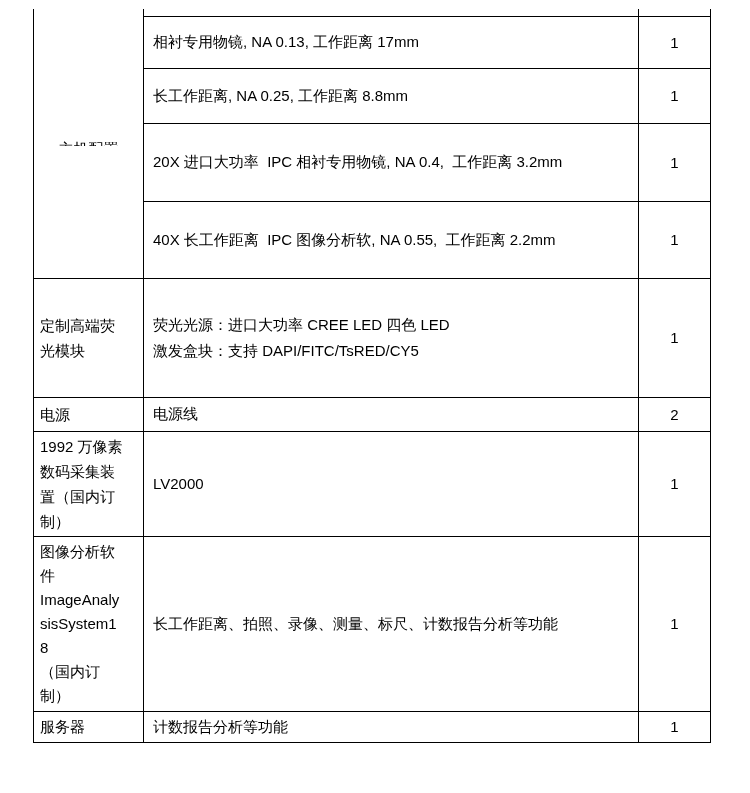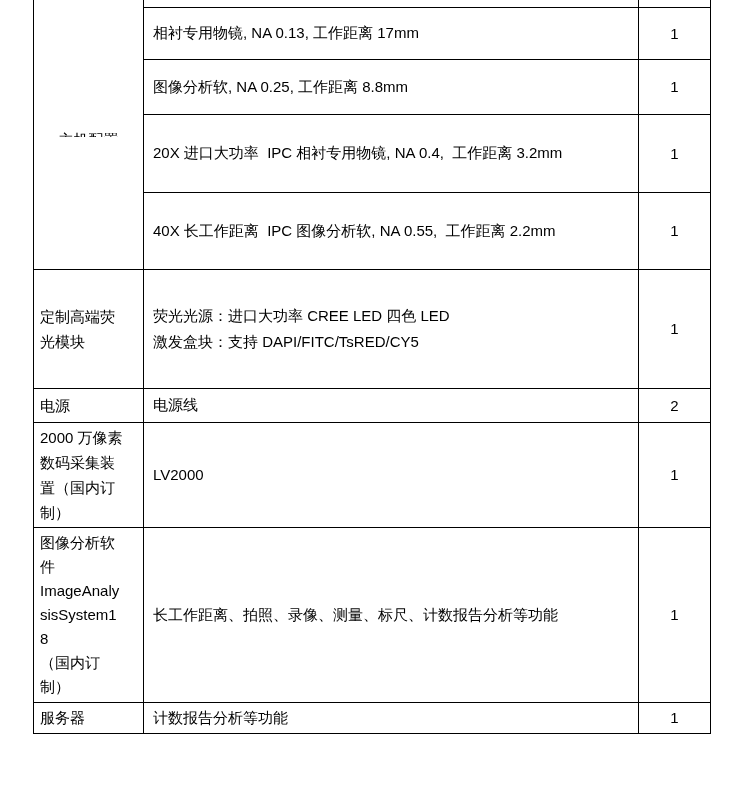--- a/index.html
+++ b/index.html
@@ -10,21 +10,21 @@
     color: #000000;
     overflow: hidden;
   }
   .page {
     position: relative;
     width: 750px; height: 793px;
     background: #ffffff;
   }
   table.spec {
     position: absolute;
-    left: 33px; top: 0;
+    left: 33px; top: 9px;
     border-collapse: collapse;
     table-layout: fixed;
     width: 677px;
   }
   table.spec td {
     border: 1px solid #000000;
     font-size: 15px;
     vertical-align: middle;
     overflow: hidden;
   }
@@ -88,21 +88,21 @@
         <td class="pad"></td>
         <td class="pad"></td>
       </tr>
 
       <tr style="height:52px">
         <td class="cell-desc">相衬专用物镜, NA 0.13, 工作距离 17mm</td>
         <td class="cell-qty">1</td>
       </tr>
 
       <tr style="height:55px">
-        <td class="cell-desc">图像分析软, NA 0.25, 工作距离 8.8mm</td>
+        <td class="cell-desc">长工作距离, NA 0.25, 工作距离 8.8mm</td>
         <td class="cell-qty">1</td>
       </tr>
 
       <tr style="height:78px">
         <td class="cell-desc">20X 进口大功率  IPC 相衬专用物镜, NA 0.4,  工作距离 3.2mm</td>
         <td class="cell-qty">1</td>
       </tr>
 
       <tr style="height:77px">
         <td class="cell-desc">40X 长工作距离  IPC 图像分析软, NA 0.55,  工作距离 2.2mm</td>
@@ -117,21 +117,21 @@
         <td class="cell-qty">1</td>
       </tr>
 
       <tr style="height:34px">
         <td class="cell-item">电源</td>
         <td class="cell-desc">电源线</td>
         <td class="cell-qty">2</td>
       </tr>
 
       <tr style="height:102px">
-        <td class="cell-item">2000 万像素
+        <td class="cell-item">1992 万像素
 数码采集装
 置（国内订
 制）</td>
         <td class="cell-desc">LV2000</td>
         <td class="cell-qty">1</td>
       </tr>
 
       <tr style="height:175px">
         <td class="cell-item" style="line-height:24px">图像分析软
 件

